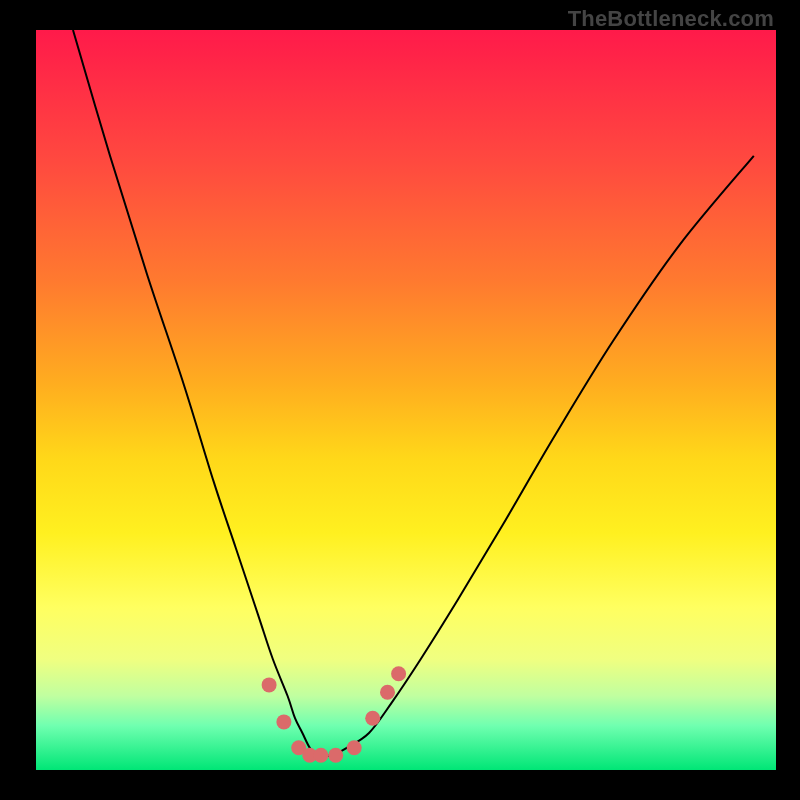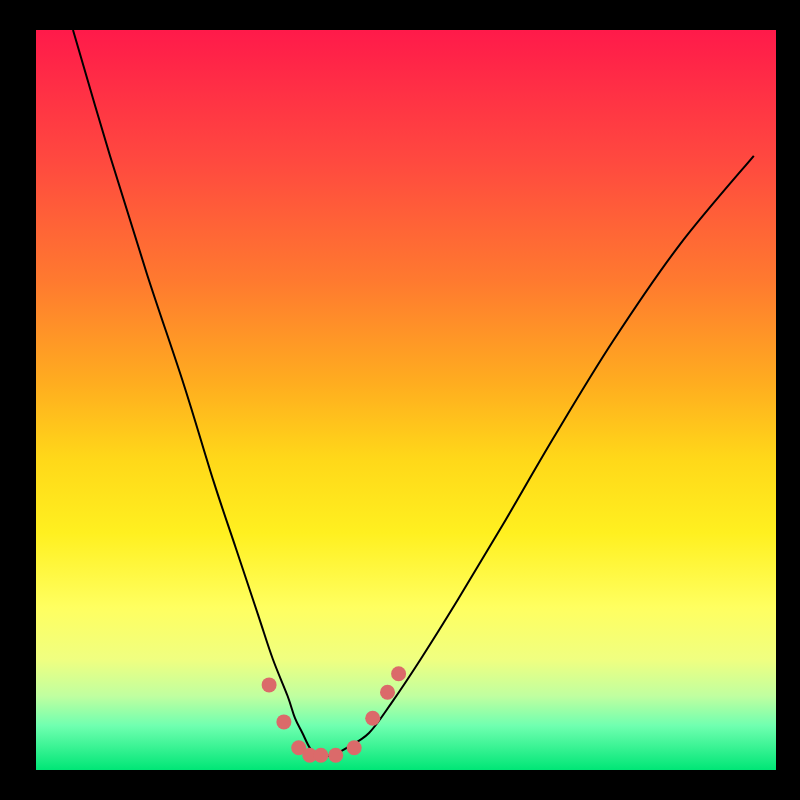--- a/index.html
+++ b/index.html
@@ -43,20 +43,21 @@
     overflow: visible;
   }
   .curve path { fill: none; stroke: #000; stroke-width: 2; }
   .marker { fill: #db6a6a; stroke: none; }
 </style>
 </head>
 <body>
 
 <div class="stage">
   <div class="plot-area"></div>
+  <div class="brand">TheBottleneck.com</div>
   <svg class="curve" viewBox="0 0 740 740" preserveAspectRatio="none">
     <path id="curve-path" d="M 37 0 C 43.166666666666664 20.96666666666668, 61.666666666666664 85.10000000000008, 74 125.80000000000007 C 86.33333333333333 166.50000000000006, 98.66666666666667 205.96666666666667, 111 244.2 C 123.33333333333333 282.4333333333333, 136.9 320.66666666666663, 148 355.2 C 159.1 389.73333333333335, 168.96666666666667 424.26666666666665, 177.6 451.4 C 186.23333333333332 478.5333333333333, 192.4 495.8, 199.8 518 C 207.20000000000002 540.2, 215.83333333333334 566.1, 222 584.6 C 228.16666666666666 603.1, 231.86666666666667 615.4333333333334, 236.8 629 C 241.73333333333335 642.5666666666666, 247.90000000000003 656.1333333333333, 251.60000000000002 666 C 255.3 675.8666666666667, 256.53333333333336 682.0333333333334, 259 688.2 C 261.46666666666664 694.3666666666667, 263.9333333333333 698.0666666666667, 266.4 703 C 268.8666666666667 707.9333333333333, 271.33333333333337 714.0999999999999, 273.8 717.8 C 276.26666666666665 721.5, 278.73333333333335 723.9666666666667, 281.2 725.2 C 283.66666666666663 726.4333333333334, 286.1333333333333 725.2, 288.6 725.2 C 291.0666666666667 725.2, 292.3 726.4333333333334, 296 725.2 C 299.7 723.9666666666667, 304.6333333333333 721.5, 310.8 717.8 C 316.9666666666667 714.0999999999999, 325.6 710.4, 333 703 C 340.4 695.6, 346.56666666666666 685.7333333333333, 355.2 673.4 C 363.8333333333333 661.0666666666666, 373.70000000000005 646.2666666666667, 384.8 629 C 395.9 611.7333333333333, 408.2333333333333 592, 421.79999999999995 569.8 C 435.3666666666666 547.5999999999999, 450.16666666666663 522.9333333333333, 466.2 495.79999999999995 C 482.23333333333335 468.66666666666663, 499.5 437.8333333333333, 518 407 C 536.5 376.1666666666667, 556.2333333333333 342.8666666666667, 577.2 310.8 C 598.1666666666667 278.73333333333335, 620.3666666666667 245.43333333333334, 643.8 214.60000000000002 C 667.2333333333332 183.7666666666667, 705.4666666666666 140.60000000000005, 717.8 125.80000000000007"></path>
     <g id="markers">
         <circle cx="233.1" cy="654.9" r="7.5" class="marker"></circle>
         <circle cx="247.9" cy="691.9" r="7.5" class="marker"></circle>
         <circle cx="262.7" cy="717.8" r="7.5" class="marker"></circle>
         <circle cx="273.8" cy="725.2" r="7.5" class="marker"></circle>
         <circle cx="284.90000000000003" cy="725.2" r="7.5" class="marker"></circle>
         <circle cx="299.70000000000005" cy="725.2" r="7.5" class="marker"></circle>
         <circle cx="318.2" cy="717.8" r="7.5" class="marker"></circle>

